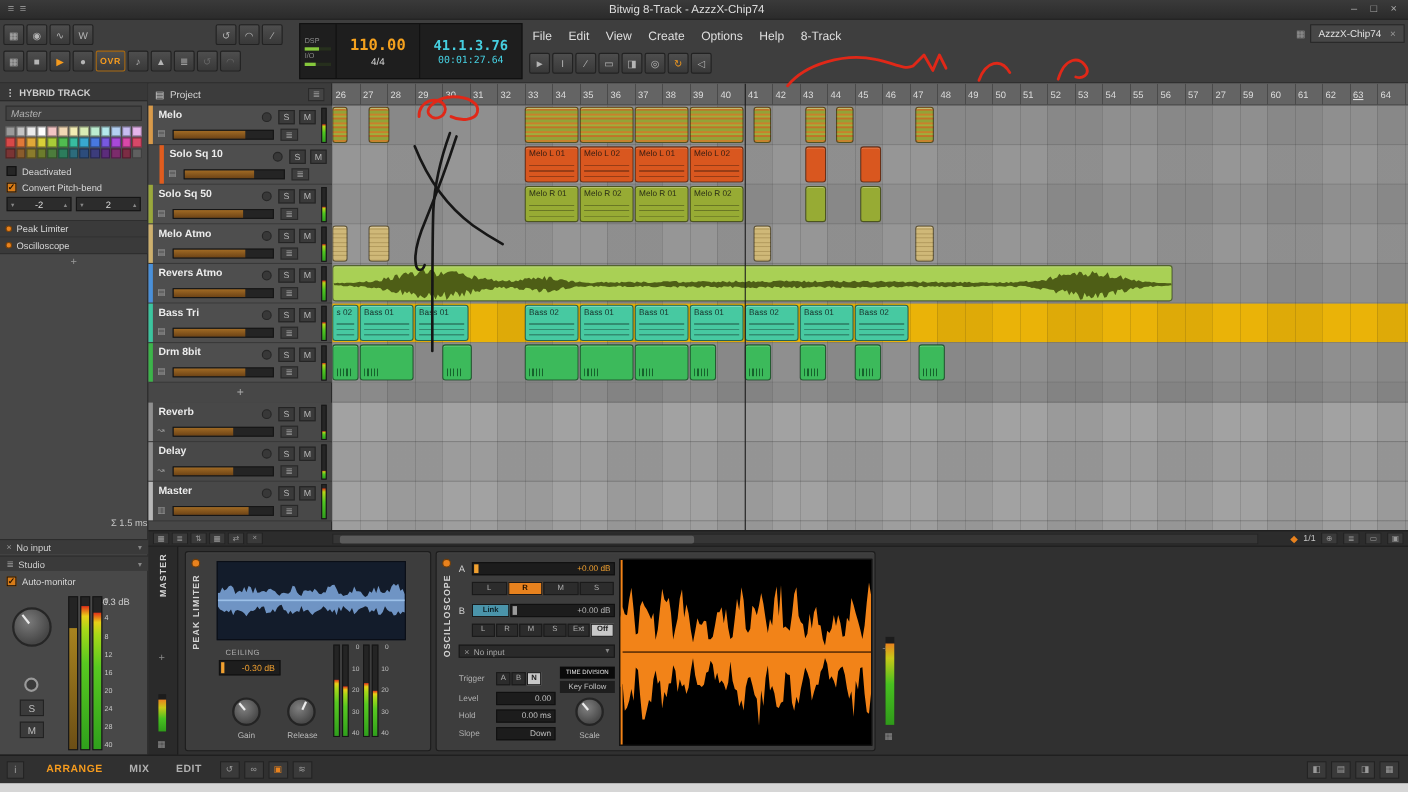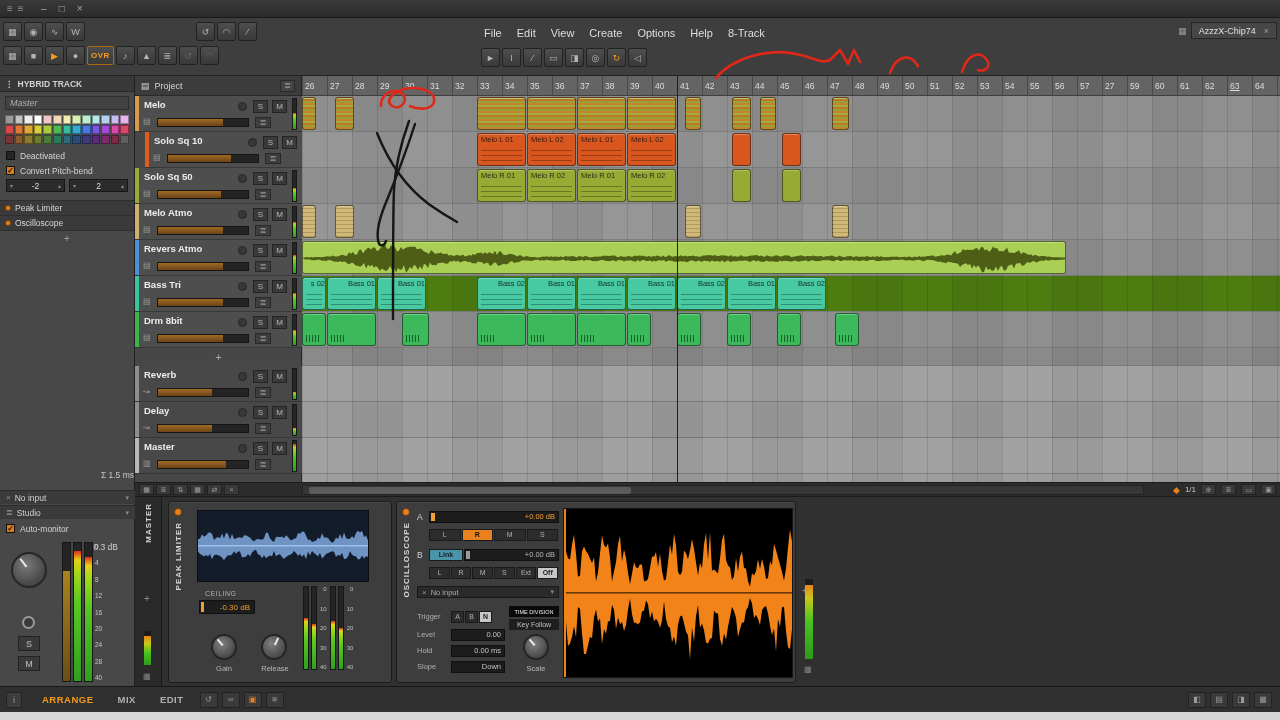--- a/index.html
+++ b/index.html
@@ -171,20 +171,21 @@
 </head>
 <body>
 
 <div id="app">
 
   <div id="titlebar">
     <div id="tb-left">
       <span>≡</span>
       <span>≡</span>
     </div>
+    <div id="window-title">Bitwig 8-Track - AzzzX-Chip74</div>
     <div id="tb-controls">
         <span>–</span>
         <span>□</span>
         <span>×</span>
       </div>
   </div>
 
   <div id="header">
     <div class="hrow" style="left:3px;top:4px" id="tr-row1">
         <div class="tbtn">▦</div>
@@ -202,20 +203,40 @@
         <div class="tbtn">■</div>
         <div class="tbtn accent">▶</div>
         <div class="tbtn">●</div>
         <div class="tbtn ovr">OVR</div>
         <div class="tbtn">♪</div>
         <div class="tbtn">▲</div>
         <div class="tbtn">≣</div>
         <div class="tbtn dim">↺</div>
         <div class="tbtn dim">◠</div>
       </div>
+    <div id="displays">
+      <div id="dsp-io">
+        <div class="dio-lab">DSP</div>
+        <div class="dio-bar">
+            <i style="width:55%"></i>
+          </div>
+        <div class="dio-lab">I/O</div>
+        <div class="dio-bar">
+            <i style="width:40%"></i>
+          </div>
+      </div>
+      <div id="tempo-block">
+        <div id="tempo-val">110.00</div>
+        <div id="tempo-sig">4/4</div>
+      </div>
+      <div id="pos-block">
+        <div id="pos-val">41.1.3.76</div>
+        <div id="pos-time">00:01:27.64</div>
+      </div>
+    </div>
     <div id="menubar">
         <span class="menu-item">File</span>
         <span class="menu-item">Edit</span>
         <span class="menu-item">View</span>
         <span class="menu-item">Create</span>
         <span class="menu-item">Options</span>
         <span class="menu-item">Help</span>
         <span class="menu-item">8-Track</span>
       </div>
     <div id="tools">
@@ -609,21 +630,21 @@
           <div class="clip k-tan" style="left: 0px; width: 14px;"></div>
           <div class="clip k-tan" style="left: 32.5px; width: 19px;"></div>
           <div class="clip k-tan" style="left: 382.5px; width: 16.5px;"></div>
           <div class="clip k-tan" style="left: 530px; width: 16.5px;"></div>
         </div>
         <div class="arow" style="top: 144px; height: 36px; background: rgb(143, 143, 143); border-bottom: 1px solid rgb(126, 126, 126);">
           <div class="clip k-long" style="left: 0px; width: 764px;"><svg width="763" height="33">
               <polygon points="0,15.4 2,15.6 4,15.0 6,15.5 8,15.0 10,15.6 12,15.1 14,15.1 16,15.0 18,15.2 20,15.1 22,14.7 24,14.2 26,14.6 28,14.5 30,13.5 32,14.5 34,14.5 36,14.1 38,13.0 40,13.1 42,13.8 44,13.7 46,10.2 48,11.7 50,9.9 52,12.7 54,12.4 56,8.1 58,7.6 60,11.5 62,8.4 64,6.4 66,5.8 68,7.6 70,5.6 72,5.6 74,9.3 76,7.9 78,5.2 80,3.9 82,2.8 84,6.8 86,6.7 88,3.5 90,3.2 92,5.2 94,9.4 96,8.4 98,4.9 100,7.7 102,6.3 104,5.2 106,4.9 108,4.6 110,4.9 112,4.5 114,7.2 116,6.8 118,6.5 120,8.6 122,10.1 124,10.6 126,11.9 128,8.2 130,9.4 132,12.0 134,11.3 136,11.3 138,10.4 140,12.1 142,12.1 144,11.4 146,13.7 148,12.7 150,14.0 152,13.5 154,12.7 156,13.6 158,13.7 160,12.6 162,14.4 164,14.1 166,13.0 168,13.7 170,12.0 172,13.0 174,11.0 176,11.1 178,10.4 180,12.1 182,10.2 184,11.8 186,10.2 188,11.0 190,12.0 192,8.8 194,12.9 196,9.5 198,9.5 200,12.4 202,13.1 204,13.0 206,11.8 208,11.9 210,12.6 212,12.9 214,14.6 216,13.3 218,13.2 220,14.9 222,14.5 224,13.9 226,14.7 228,14.9 230,15.1 232,15.1 234,15.4 236,15.4 238,15.1 240,14.6 242,14.7 244,14.2 246,15.1 248,14.2 250,15.1 252,14.5 254,14.8 256,15.0 258,14.3 260,15.4 262,14.1 264,14.5 266,14.5 268,14.2 270,14.1 272,14.7 274,15.3 276,13.9 278,14.6 280,15.1 282,14.0 284,14.3 286,15.3 288,15.3 290,15.1 292,14.5 294,14.8 296,14.5 298,14.5 300,13.7 302,13.7 304,13.7 306,14.1 308,13.7 310,13.5 312,13.5 314,15.0 316,15.1 318,14.1 320,14.8 322,14.7 324,14.5 326,14.0 328,14.7 330,14.6 332,13.6 334,13.9 336,13.4 338,13.7 340,13.8 342,14.2 344,14.8 346,13.8 348,14.9 350,14.1 352,14.6 354,13.4 356,14.1 358,14.9 360,13.6 362,14.9 364,14.5 366,13.1 368,14.3 370,14.7 372,14.1 374,14.5 376,14.2 378,13.2 380,14.6 382,13.5 384,14.5 386,13.9 388,14.1 390,13.5 392,14.3 394,14.3 396,14.8 398,14.5 400,13.4 402,13.5 404,13.3 406,13.0 408,13.2 410,13.8 412,13.0 414,13.9 416,14.0 418,13.2 420,13.6 422,13.5 424,13.8 426,14.5 428,12.9 430,14.7 432,14.0 434,14.7 436,14.6 438,12.9 440,14.6 442,14.4 444,14.4 446,13.9 448,13.4 450,13.5 452,13.3 454,13.1 456,14.2 458,13.5 460,14.6 462,14.7 464,13.2 466,14.2 468,14.5 470,14.6 472,13.6 474,13.2 476,14.3 478,14.6 480,13.9 482,13.2 484,13.5 486,13.5 488,14.9 490,14.8 492,14.5 494,14.0 496,13.8 498,13.2 500,13.9 502,14.6 504,14.1 506,13.9 508,14.2 510,13.5 512,14.1 514,14.3 516,14.2 518,13.8 520,15.1 522,14.4 524,14.1 526,14.3 528,13.6 530,13.8 532,14.8 534,15.1 536,13.7 538,14.3 540,15.1 542,14.9 544,14.3 546,14.3 548,13.8 550,15.3 552,14.6 554,14.3 556,15.1 558,14.6 560,14.7 562,14.8 564,13.9 566,14.7 568,15.1 570,14.2 572,15.3 574,14.1 576,14.9 578,14.2 580,15.1 582,15.3 584,15.0 586,15.0 588,14.7 590,14.7 592,14.8 594,14.6 596,15.2 598,15.1 600,15.0 602,14.8 604,15.2 606,14.3 608,15.2 610,15.2 612,14.4 614,15.3 616,14.1 618,15.0 620,14.5 622,14.7 624,14.0 626,13.9 628,13.8 630,13.3 632,14.7 634,14.2 636,14.0 638,13.2 640,13.6 642,13.5 644,12.6 646,12.8 648,13.4 650,11.0 652,9.3 654,12.3 656,11.0 658,10.3 660,6.9 662,8.6 664,7.5 666,8.0 668,7.8 670,7.9 672,6.5 674,6.0 676,8.5 678,5.0 680,5.2 682,8.5 684,7.3 686,9.7 688,7.9 690,4.4 692,6.4 694,5.7 696,9.3 698,8.9 700,9.6 702,8.1 704,5.5 706,11.0 708,10.5 710,11.0 712,10.8 714,9.4 716,8.2 718,12.3 720,10.2 722,11.1 724,12.1 726,13.0 728,12.2 730,13.9 732,12.7 734,13.6 736,14.5 738,13.9 740,14.1 742,14.1 744,14.8 746,14.4 748,15.0 750,15.3 752,15.3 754,15.2 756,15.2 758,15.5 760,15.5 762,15.5 763,17.6 761,17.4 759,17.7 757,17.7 755,17.9 753,18.3 751,17.9 749,17.8 747,18.2 745,18.8 743,17.8 741,18.7 739,18.7 737,18.8 735,20.1 733,20.4 731,19.1 729,19.4 727,21.0 725,19.9 723,21.3 721,23.4 719,23.8 717,20.7 715,21.6 713,21.5 711,26.5 709,22.5 707,23.0 705,24.0 703,28.0 701,28.7 699,23.9 697,24.7 695,29.1 693,24.5 691,28.3 689,29.1 687,26.7 685,28.1 683,24.2 681,30.0 679,30.5 677,25.8 675,23.3 673,25.7 671,22.9 669,26.5 667,21.9 665,23.1 663,21.2 661,22.1 659,23.0 657,24.9 655,21.7 653,21.3 651,21.1 649,20.6 647,20.0 645,19.8 643,21.3 641,20.4 639,20.2 637,19.6 635,19.9 633,19.0 631,18.6 629,18.0 627,18.0 625,17.8 623,18.1 621,19.2 619,18.8 617,18.1 615,17.8 613,18.0 611,18.7 609,18.4 607,18.2 605,18.2 603,18.6 601,18.0 599,17.6 597,17.8 595,18.0 593,18.0 591,17.7 589,18.1 587,18.5 585,18.5 583,18.8 581,18.2 579,18.6 577,19.0 575,19.0 573,18.9 571,17.8 569,17.9 567,18.1 565,18.8 563,18.9 561,18.3 559,18.5 557,19.1 555,18.9 553,18.1 551,18.9 549,18.0 547,18.6 545,18.2 543,18.5 541,18.1 539,19.0 537,19.1 535,18.1 533,17.9 531,19.3 529,18.9 527,18.5 525,18.0 523,18.4 521,18.1 519,18.4 517,19.1 515,19.0 513,19.3 511,18.8 509,18.0 507,18.9 505,19.6 503,18.2 501,18.8 499,19.0 497,19.2 495,19.8 493,18.8 491,18.7 489,19.5 487,19.4 485,18.9 483,19.0 481,18.7 479,19.5 477,18.6 475,19.9 473,19.8 471,19.6 469,19.3 467,19.4 465,19.3 463,18.4 461,20.0 459,19.7 457,19.5 455,18.5 453,19.6 451,18.3 449,18.7 447,19.9 445,19.1 443,18.4 441,18.4 439,19.1 437,18.4 435,19.0 433,19.3 431,19.2 429,19.5 427,20.1 425,18.2 423,19.5 421,20.1 419,18.2 417,19.9 415,18.9 413,19.3 411,19.4 409,18.2 407,20.1 405,19.0 403,19.0 401,18.4 399,20.1 397,19.1 395,18.4 393,19.7 391,18.9 389,18.6 387,18.6 385,20.0 383,19.9 381,19.3 379,19.8 377,19.1 375,20.1 373,19.7 371,19.7 369,18.8 367,18.7 365,18.5 363,19.9 361,18.1 359,18.6 357,18.4 355,18.2 353,19.4 351,18.8 349,19.8 347,18.6 345,18.9 343,19.0 341,18.0 339,18.1 337,19.7 335,18.0 333,19.4 331,19.6 329,18.8 327,18.2 325,18.7 323,18.4 321,19.5 319,18.2 317,18.2 315,18.1 313,19.5 311,18.5 309,18.2 307,19.2 305,19.0 303,18.9 301,18.2 299,18.1 297,18.3 295,19.0 293,19.1 291,19.2 289,19.0 287,17.9 285,18.3 283,17.9 281,18.9 279,17.7 277,18.4 275,18.3 273,19.0 271,19.0 269,19.0 267,18.9 265,18.0 263,19.0 261,17.7 259,17.8 257,18.6 255,18.4 253,18.7 251,18.8 249,18.6 247,18.3 245,18.3 243,17.7 241,18.7 239,18.1 237,18.8 235,17.7 233,17.8 231,18.2 229,19.0 227,18.7 225,18.4 223,18.6 221,18.2 219,18.6 217,19.6 215,20.3 213,20.5 211,20.9 209,19.0 207,19.8 205,21.7 203,22.5 201,21.7 199,22.4 197,23.4 195,23.8 193,20.8 191,20.4 189,23.1 187,23.9 185,20.8 183,20.9 181,22.1 179,20.3 177,19.9 175,19.6 173,21.6 171,21.3 169,21.3 167,19.7 165,20.2 163,19.0 161,18.9 159,19.8 157,20.4 155,18.7 153,19.8 151,18.6 149,19.8 147,19.0 145,21.5 143,21.7 141,21.1 139,20.5 137,21.1 135,21.0 133,23.4 131,22.8 129,23.2 127,20.6 125,25.9 123,22.9 121,21.7 119,27.5 117,23.9 115,28.1 113,24.2 111,22.8 109,27.1 107,24.8 105,28.3 103,30.8 101,23.2 99,27.3 97,28.1 95,25.7 93,30.3 91,26.2 89,27.4 87,24.1 85,27.5 83,29.1 81,27.9 79,26.4 77,29.1 75,25.9 73,24.1 71,25.8 69,22.7 67,24.6 65,22.8 63,26.5 61,21.1 59,23.6 57,24.7 55,23.7 53,23.7 51,21.8 49,20.5 47,21.8 45,22.3 43,20.0 41,19.5 39,20.1 37,19.3 35,20.0 33,19.6 31,19.7 29,18.5 27,18.3 25,18.0 23,19.2 21,18.4 19,18.8 17,18.0 15,17.6 13,18.2 11,18.2 9,18.2 7,17.4 5,17.6 3,17.4 1,17.3 " fill="#4e5e16"></polygon>
             </svg></div>
         </div>
-        <div class="arow" style="top: 180px; height: 36px; background: #4d7c0f; border-bottom: 1px solid rgb(126, 126, 126); text-align: right;">
+        <div class="arow" style="top: 180px; height: 36px; background: #eab308; border-bottom: 1px solid rgb(126, 126, 126);">
           <div class="clip k-teal notes" style="left: 0px; width: 24px;">
             <div class="clabel">s 02</div>
           </div>
           <div class="clip k-teal notes" style="left: 25px; width: 49px;">
             <div class="clabel">Bass 01</div>
           </div>
           <div class="clip k-teal notes" style="left: 75px; width: 49px;">
             <div class="clabel">Bass 01</div>
           </div>
           <div class="clip k-teal notes" style="left: 175px; width: 49px;">

